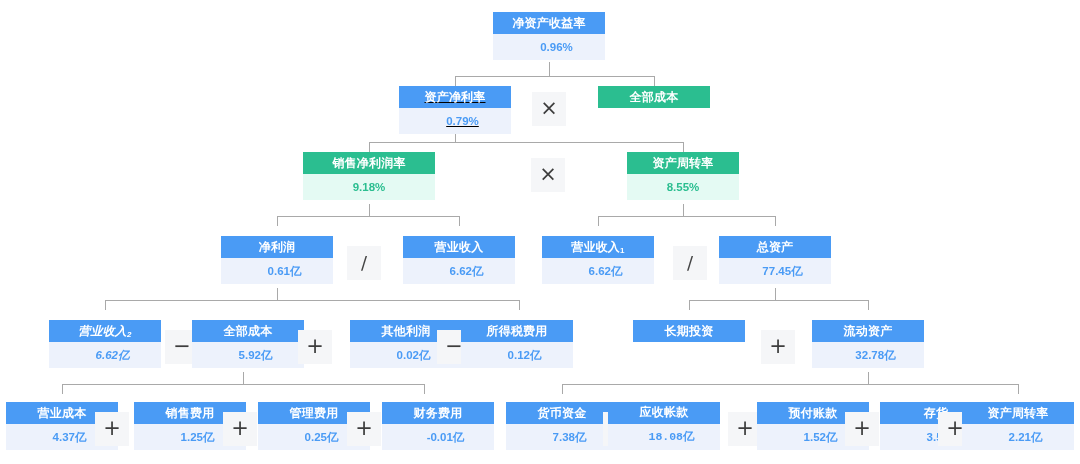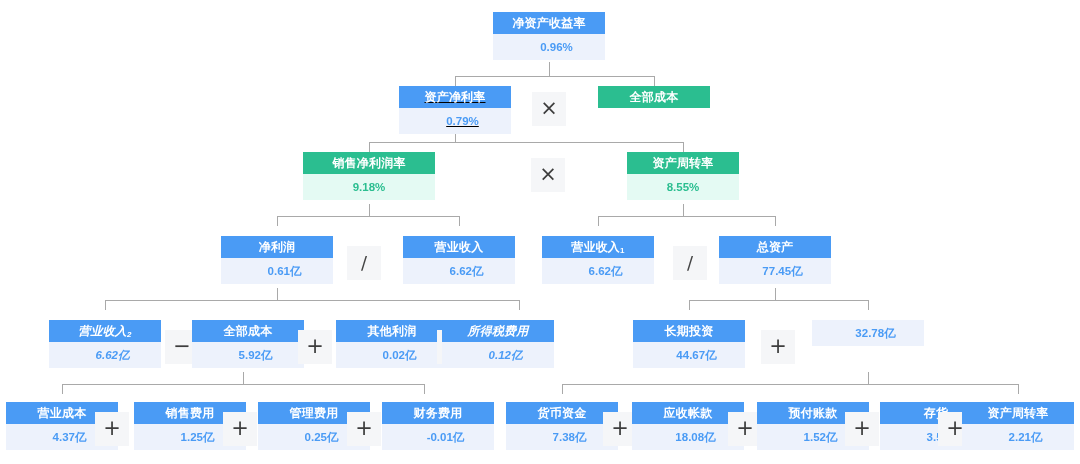--- a/index.html
+++ b/index.html
@@ -193,40 +193,40 @@
   <div class="op" style="left:165px; top:330px;">
     <span>−</span>
   </div>
   <div class="node blue" style="left:192px; top:320px;">
     <div class="head">全部成本</div>
     <div class="val">5.92亿</div>
   </div>
   <div class="op" style="left:298px; top:330px;">
     <span>+</span>
   </div>
-  <div class="node blue" style="left:336px; top:320px;">
+  <div class="node blue" style="left:350px; top:320px;">
     <div class="head">其他利润</div>
     <div class="val">0.02亿</div>
   </div>
   <div class="op" style="left:437px; top:330px;">
     <span>−</span>
   </div>
-  <div class="node blue" style="left:442px; top:320px;font-style:italic;">
+  <div class="node blue" style="left:461px; top:320px;">
     <div class="head">所得税费用</div>
     <div class="val">0.12亿</div>
   </div>
 
   <div class="node blue" style="left:633px; top:320px;">
     <div class="head">长期投资</div>
-    <div class="val">44.67亿</div>
   </div>
   <div class="op" style="left:761px; top:330px;">
     <span>+</span>
   </div>
   <div class="node blue" style="left:812px; top:320px;">
+    <div class="head">流动资产</div>
     <div class="val">32.78亿</div>
   </div>
 
   <div class="node blue" style="left:6px; top:402px;">
     <div class="head">营业成本</div>
     <div class="val">4.37亿</div>
   </div>
   <div class="op" style="left:95px; top:412px;">
     <span>+</span>
   </div>
@@ -249,21 +249,21 @@
     <div class="val">-0.01亿</div>
   </div>
 
   <div class="node blue" style="left:506px; top:402px;">
     <div class="head">货币资金</div>
     <div class="val">7.38亿</div>
   </div>
   <div class="op" style="left:603px; top:412px;">
     <span>+</span>
   </div>
-  <div class="node blue" style="left:632px; top:402px;">
+  <div class="node blue" style="left:608px; top:402px;font-family:Liberation Mono, monospace;">
     <div class="head">应收帐款</div>
     <div class="val">18.08亿</div>
   </div>
   <div class="op" style="left:728px; top:412px;">
     <span>+</span>
   </div>
   <div class="node blue" style="left:757px; top:402px;">
     <div class="head">预付账款</div>
     <div class="val">1.52亿</div>
   </div>

